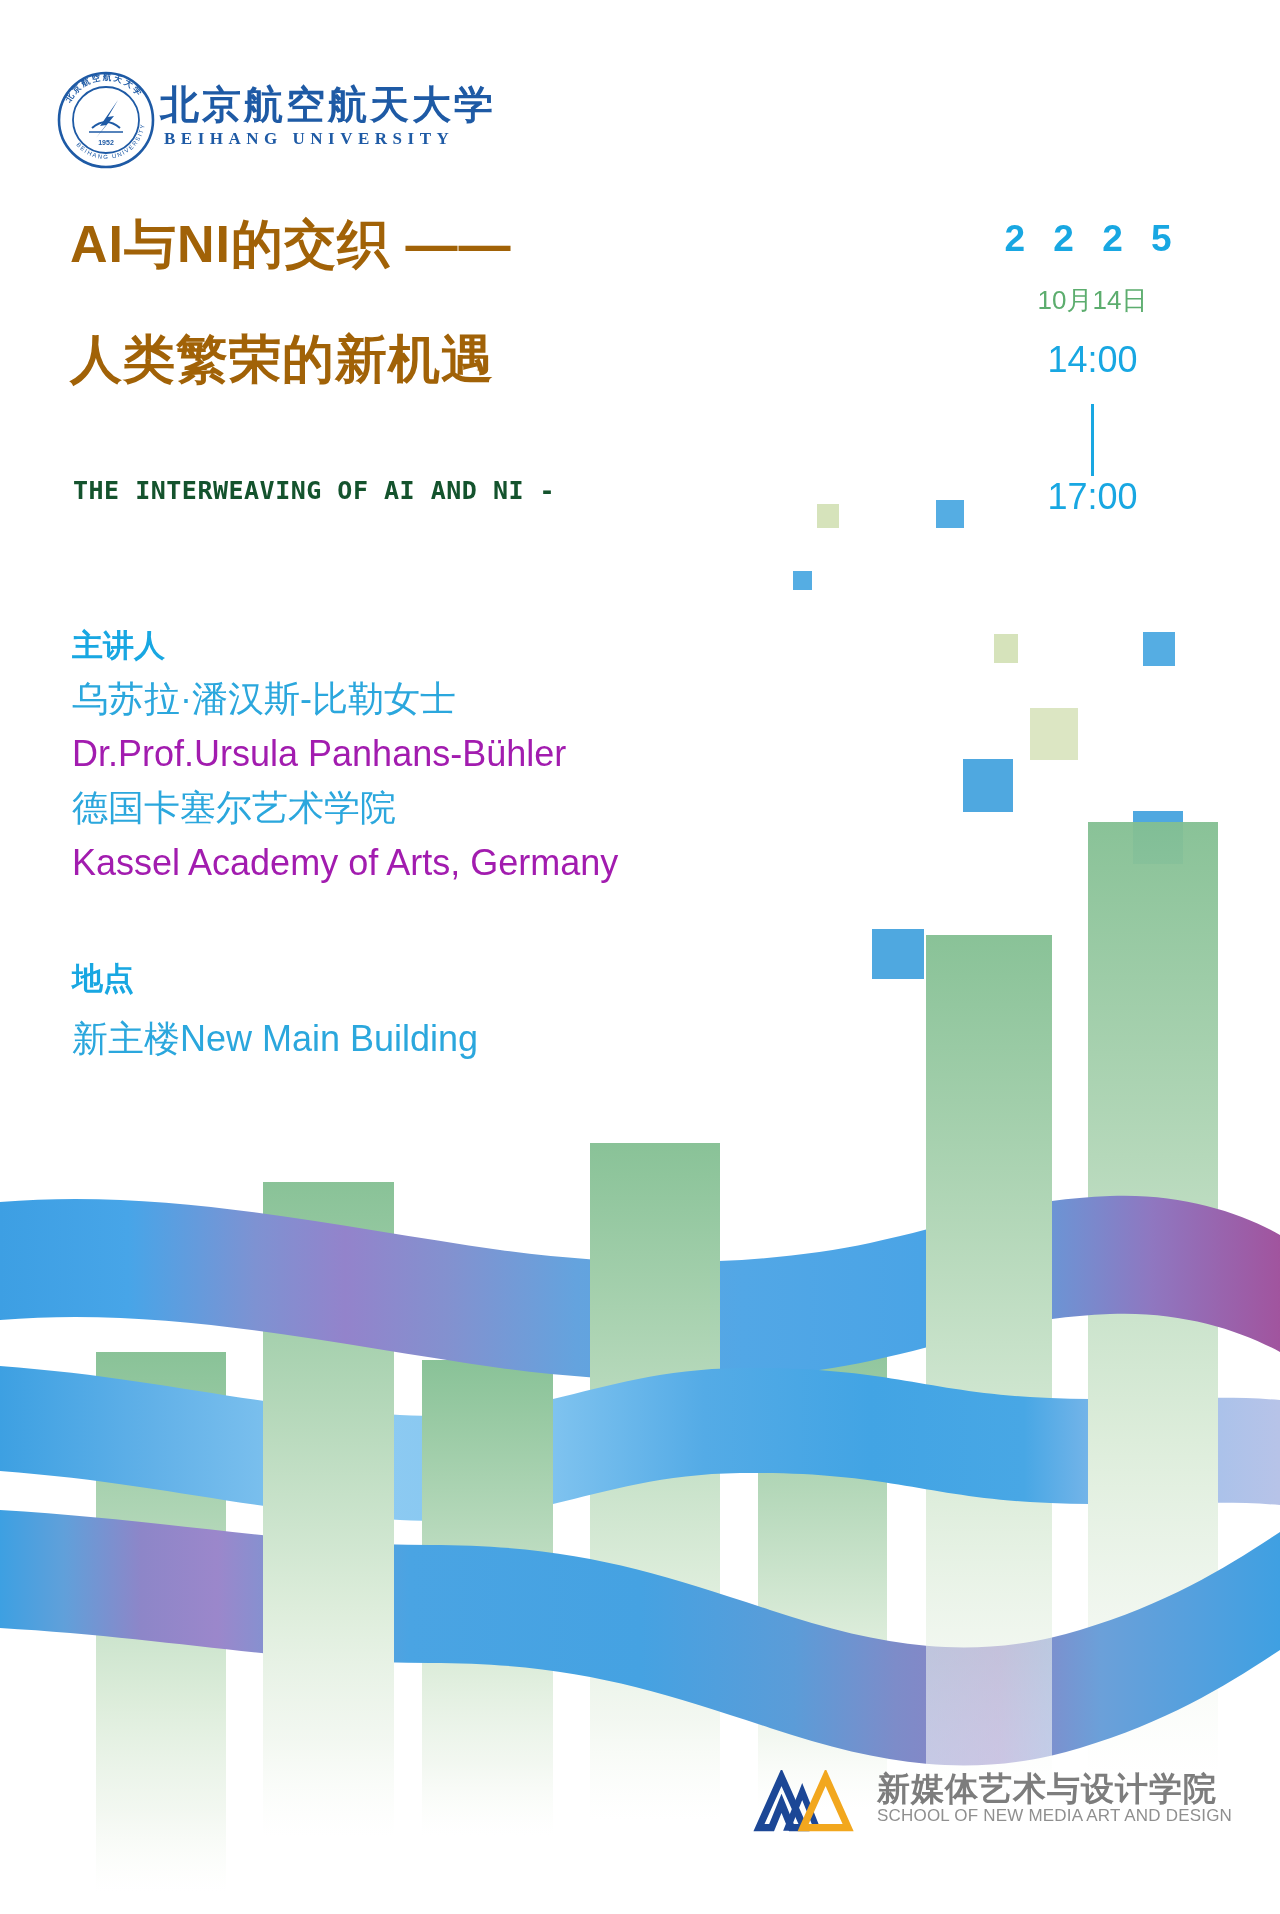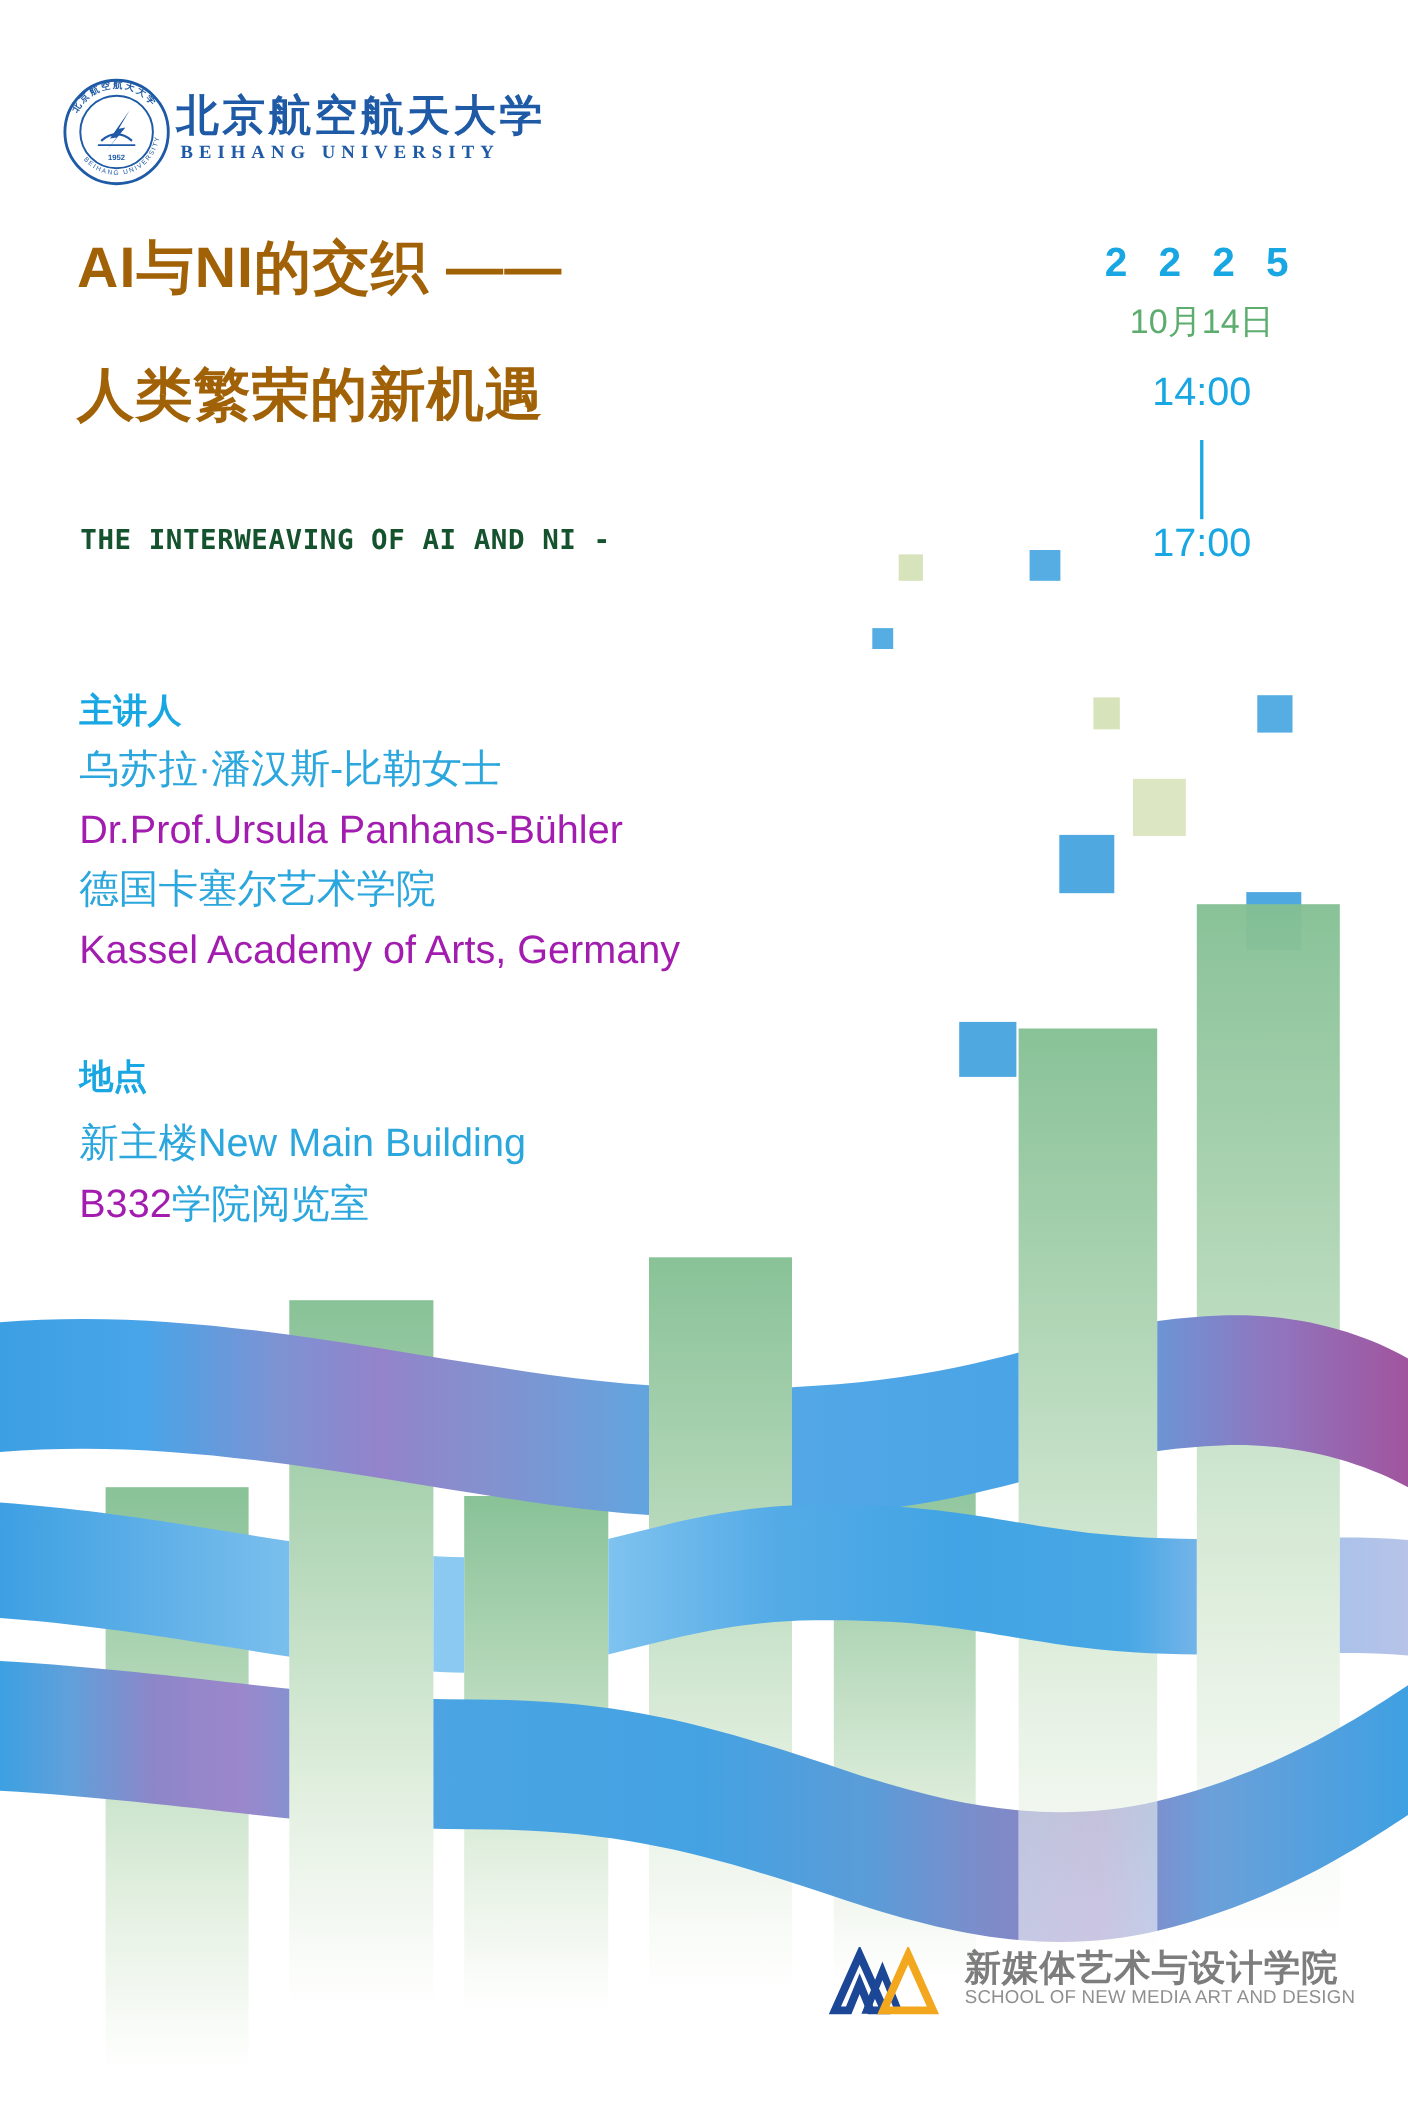--- a/index.html
+++ b/index.html
@@ -18,21 +18,21 @@
   
   .title-cn{left:70px;color:#a16207;font-weight:900;font-size:52px;letter-spacing:1px;line-height:1;}
   .t1{top:218px;} .t2{top:333px;}
   .sub-en{left:73px;color:#14532d;font-family:"DejaVu Sans Mono",monospace;font-weight:700;
           font-size:25px;letter-spacing:0.5px;}
   .s1{top:476px;} .s2{top:538px;}
 
   
   .sched{left:985px;top:218px;width:215px;text-align:center;color:#18a7e2;}
   .sched .year{font-size:37px;font-weight:700;letter-spacing:9px;}
-  .sched .date{margin-top:12px;font-size:31px;font-weight:500;color:#5cad6e;}
+  .sched .date{margin-top:23px;font-size:26px;font-weight:500;color:#5cad6e;}
   .sched .time{margin-top:21px;font-size:36px;font-weight:500;}
   .sched .vline{width:3px;height:72px;background:#18a7e2;margin:23px auto 0 auto;}
   .sched .time2{font-size:36px;font-weight:500;}
 
   
   .sec-label{left:72px;font-size:31px;font-weight:700;color:#18a7e2;}
   .lb1{top:625px;} .lb2{top:958px;}
   .info{left:72px;font-size:36px;line-height:54.5px;}
   .sp{top:672px;} .vn{top:1012px;}
   .c-blue{color:#2ba7dd;} .c-green{color:#a21caf;}
@@ -200,23 +200,20 @@
   <div class="abs fg info sp">
     <div class="c-blue">乌苏拉·潘汉斯-比勒女士</div>
     <div class="c-green">Dr.Prof.Ursula Panhans-Bühler</div>
     <div class="c-blue">德国卡塞尔艺术学院</div>
     <div class="c-green">Kassel Academy of Arts, Germany</div>
   </div>
 
   <div class="abs fg sec-label lb2">地点</div>
   <div class="abs fg info vn">
     <div class="c-blue">新主楼New Main Building</div>
-    <div>
-      <span class="c-green">B332</span><span class="c-blue">学院阅览室</span>
-    </div>
   </div>
 
   <svg class="abs fg" style="left:750px;top:1770px" width="112" height="66" viewBox="0 0 112 66">
     <path d="M 33 6 L 8 62 L 22 62 L 33 35 L 44 62 L 58 62 Z" fill="none" stroke="#1c4796" stroke-width="8" stroke-linejoin="miter" transform="scale(0.9) translate(2,2)"></path>
     <path d="M 56 22 L 40 62 L 72 62 Z" fill="none" stroke="#1c4796" stroke-width="7" transform="scale(0.9) translate(2,2)"></path>
     <path d="M 82 6 L 57 62 L 107 62 Z" fill="none" stroke="#f2a71e" stroke-width="8" stroke-linejoin="miter" transform="scale(0.9) translate(2,2)"></path>
   </svg>
   <div class="abs fg school-cn">新媒体艺术与设计学院</div>
   <div class="abs fg school-en">SCHOOL OF NEW MEDIA ART AND DESIGN</div>
 

